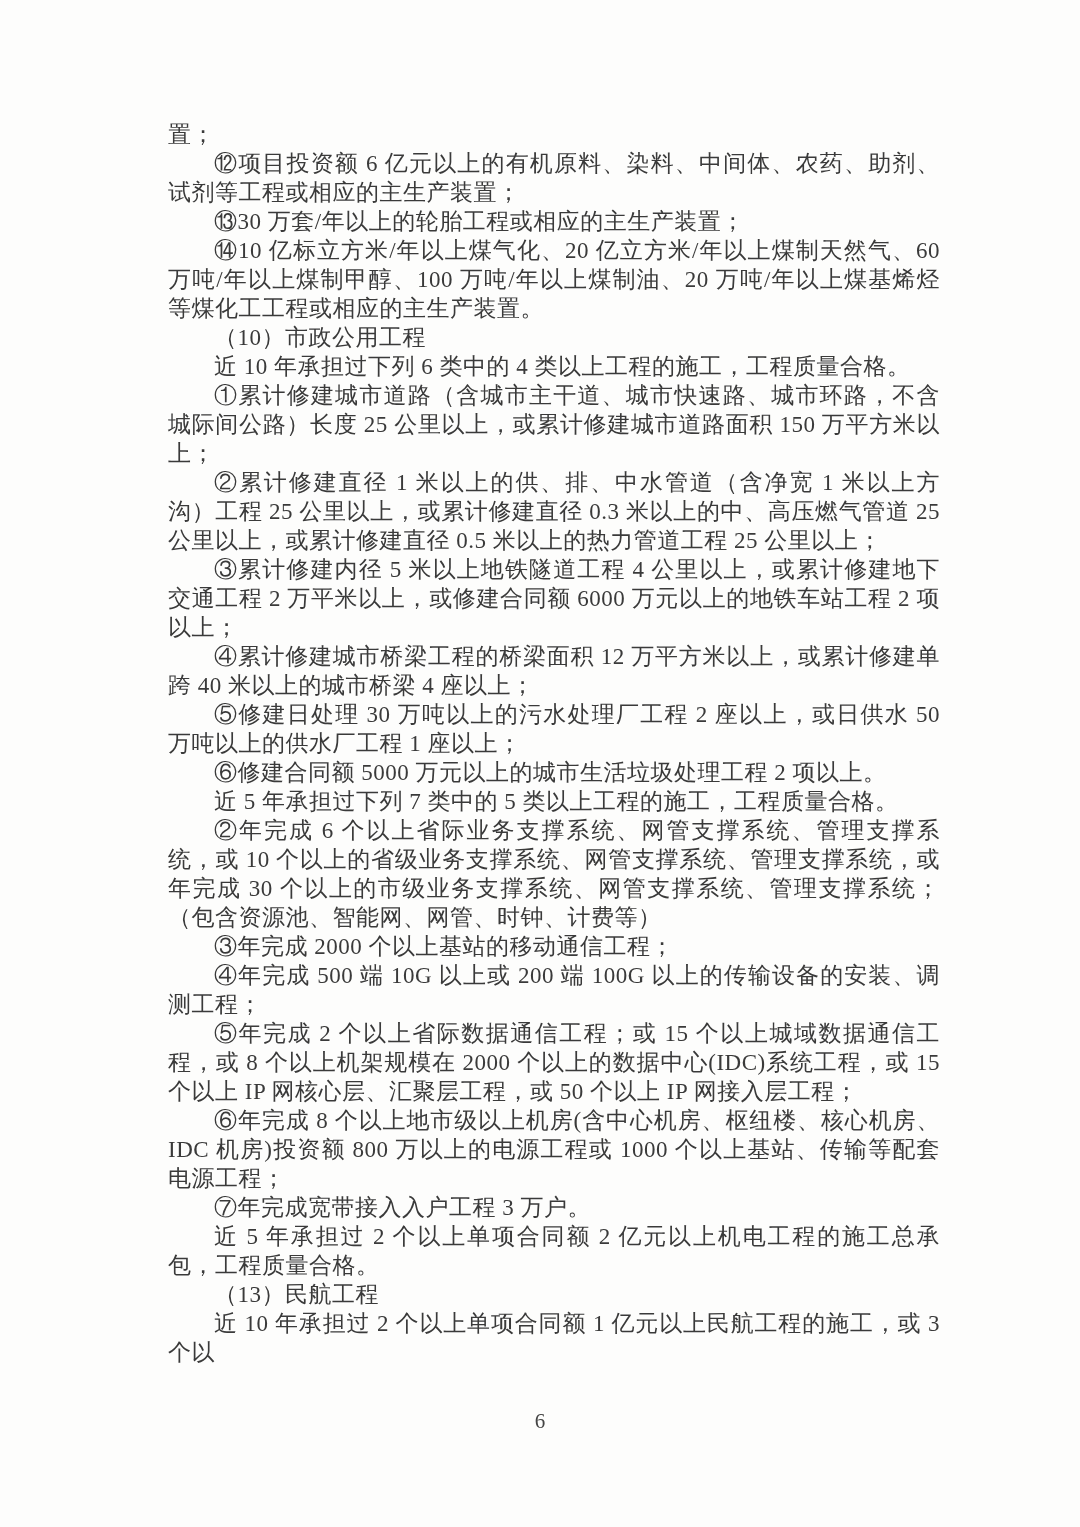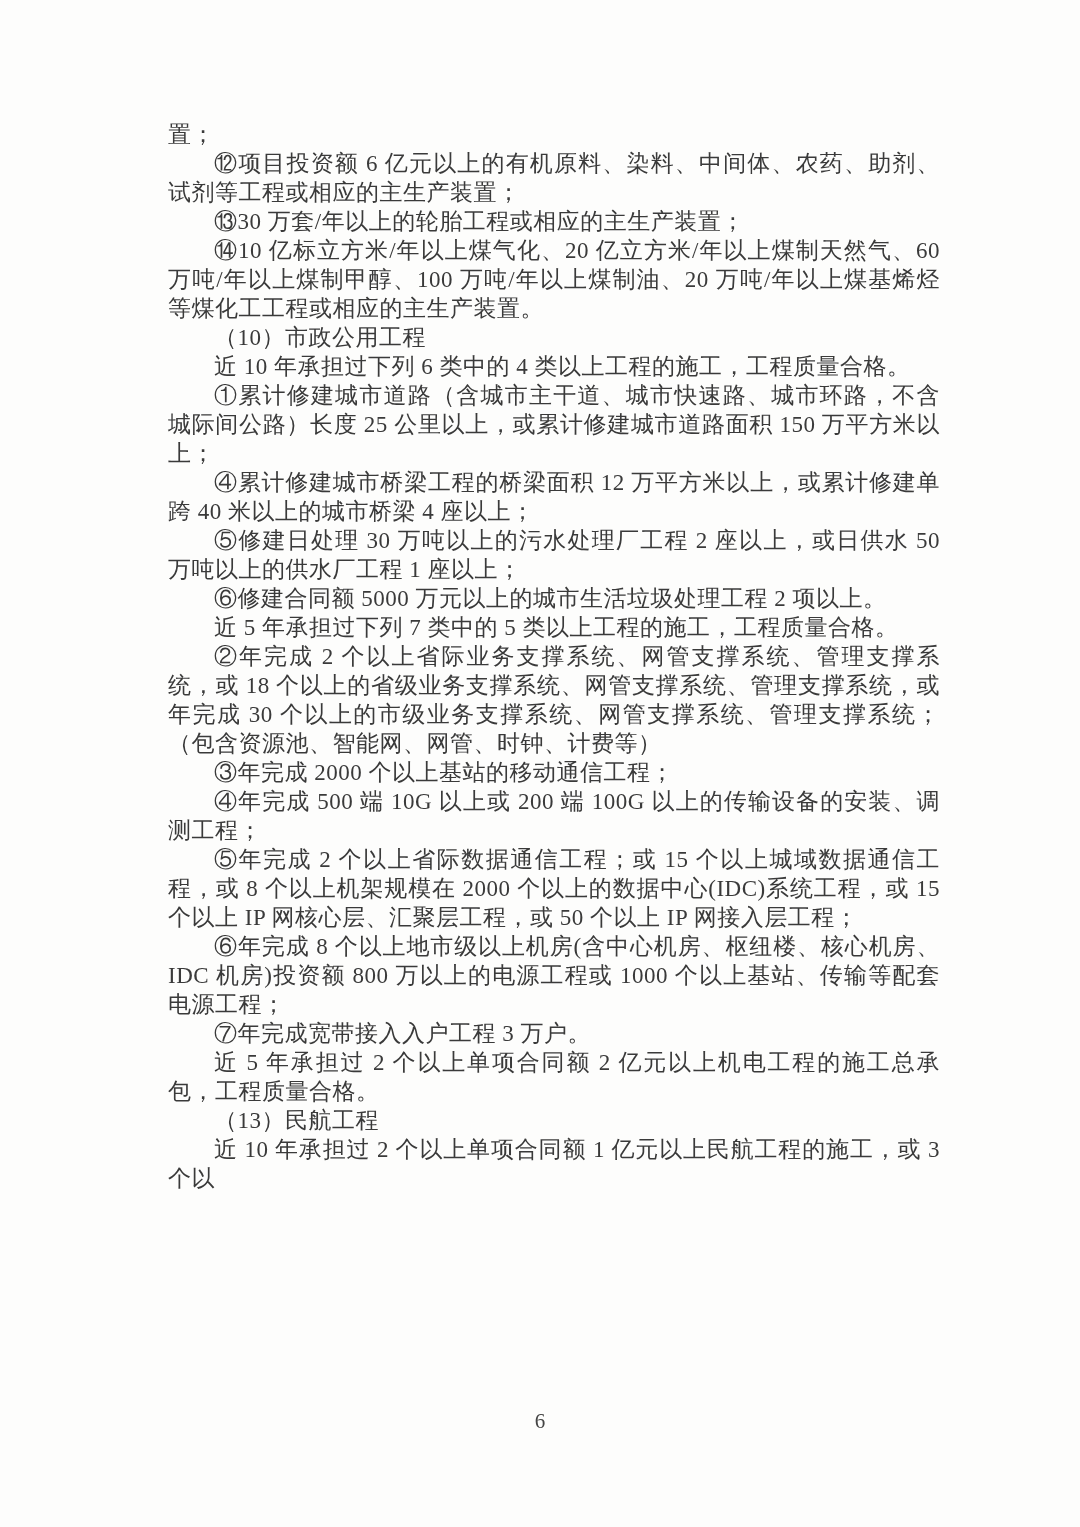--- a/index.html
+++ b/index.html
@@ -51,25 +51,27 @@
 
 <div class="page">
   <div class="doc-body">
       <p class="para no-indent">置；</p>
       <p class="para">⑫项目投资额 6 亿元以上的有机原料、染料、中间体、农药、助剂、试剂等工程或相应的主生产装置；</p>
       <p class="para">⑬30 万套/年以上的轮胎工程或相应的主生产装置；</p>
       <p class="para">⑭10 亿标立方米/年以上煤气化、20 亿立方米/年以上煤制天然气、60 万吨/年以上煤制甲醇、100 万吨/年以上煤制油、20 万吨/年以上煤基烯烃等煤化工工程或相应的主生产装置。</p>
       <p class="para">（10）市政公用工程</p>
       <p class="para">近 10 年承担过下列 6 类中的 4 类以上工程的施工，工程质量合格。</p>
       <p class="para">①累计修建城市道路（含城市主干道、城市快速路、城市环路，不含城际间公路）长度 25 公里以上，或累计修建城市道路面积 150 万平方米以上；</p>
+      <p class="para">②累计修建直径 1 米以上的供、排、中水管道（含净宽 1 米以上方沟）工程 25 公里以上，或累计修建直径 0.3 米以上的中、高压燃气管道 25 公里以上，或累计修建直径 0.5 米以上的热力管道工程 25 公里以上；</p>
+      <p class="para">③累计修建内径 5 米以上地铁隧道工程 4 公里以上，或累计修建地下交通工程 2 万平米以上，或修建合同额 6000 万元以上的地铁车站工程 2 项以上；</p>
       <p class="para">④累计修建城市桥梁工程的桥梁面积 12 万平方米以上，或累计修建单跨 40 米以上的城市桥梁 4 座以上；</p>
       <p class="para">⑤修建日处理 30 万吨以上的污水处理厂工程 2 座以上，或日供水 50 万吨以上的供水厂工程 1 座以上；</p>
       <p class="para">⑥修建合同额 5000 万元以上的城市生活垃圾处理工程 2 项以上。</p>
       <p class="para">近 5 年承担过下列 7 类中的 5 类以上工程的施工，工程质量合格。</p>
-      <p class="para">②年完成 2 个以上省际业务支撑系统、网管支撑系统、管理支撑系统，或 18 个以上的省级业务支撑系统、网管支撑系统、管理支撑系统，或年完成 30 个以上的市级业务支撑系统、网管支撑系统、管理支撑系统；（包含资源池、智能网、网管、时钟、计费等）</p>
+      <p class="para">②年完成 6 个以上省际业务支撑系统、网管支撑系统、管理支撑系统，或 10 个以上的省级业务支撑系统、网管支撑系统、管理支撑系统，或年完成 30 个以上的市级业务支撑系统、网管支撑系统、管理支撑系统；（包含资源池、智能网、网管、时钟、计费等）</p>
       <p class="para">③年完成 2000 个以上基站的移动通信工程；</p>
       <p class="para">④年完成 500 端 10G 以上或 200 端 100G 以上的传输设备的安装、调测工程；</p>
       <p class="para">⑤年完成 2 个以上省际数据通信工程；或 15 个以上城域数据通信工程，或 8 个以上机架规模在 2000 个以上的数据中心(IDC)系统工程，或 15 个以上 IP 网核心层、汇聚层工程，或 50 个以上 IP 网接入层工程；</p>
       <p class="para">⑥年完成 8 个以上地市级以上机房(含中心机房、枢纽楼、核心机房、IDC 机房)投资额 800 万以上的电源工程或 1000 个以上基站、传输等配套电源工程；</p>
       <p class="para">⑦年完成宽带接入入户工程 3 万户。</p>
       <p class="para">近 5 年承担过 2 个以上单项合同额 2 亿元以上机电工程的施工总承包，工程质量合格。</p>
       <p class="para">（13）民航工程</p>
       <p class="para">近 10 年承担过 2 个以上单项合同额 1 亿元以上民航工程的施工，或 3 个以</p>
     </div>
   <div class="page-footer">6</div>

